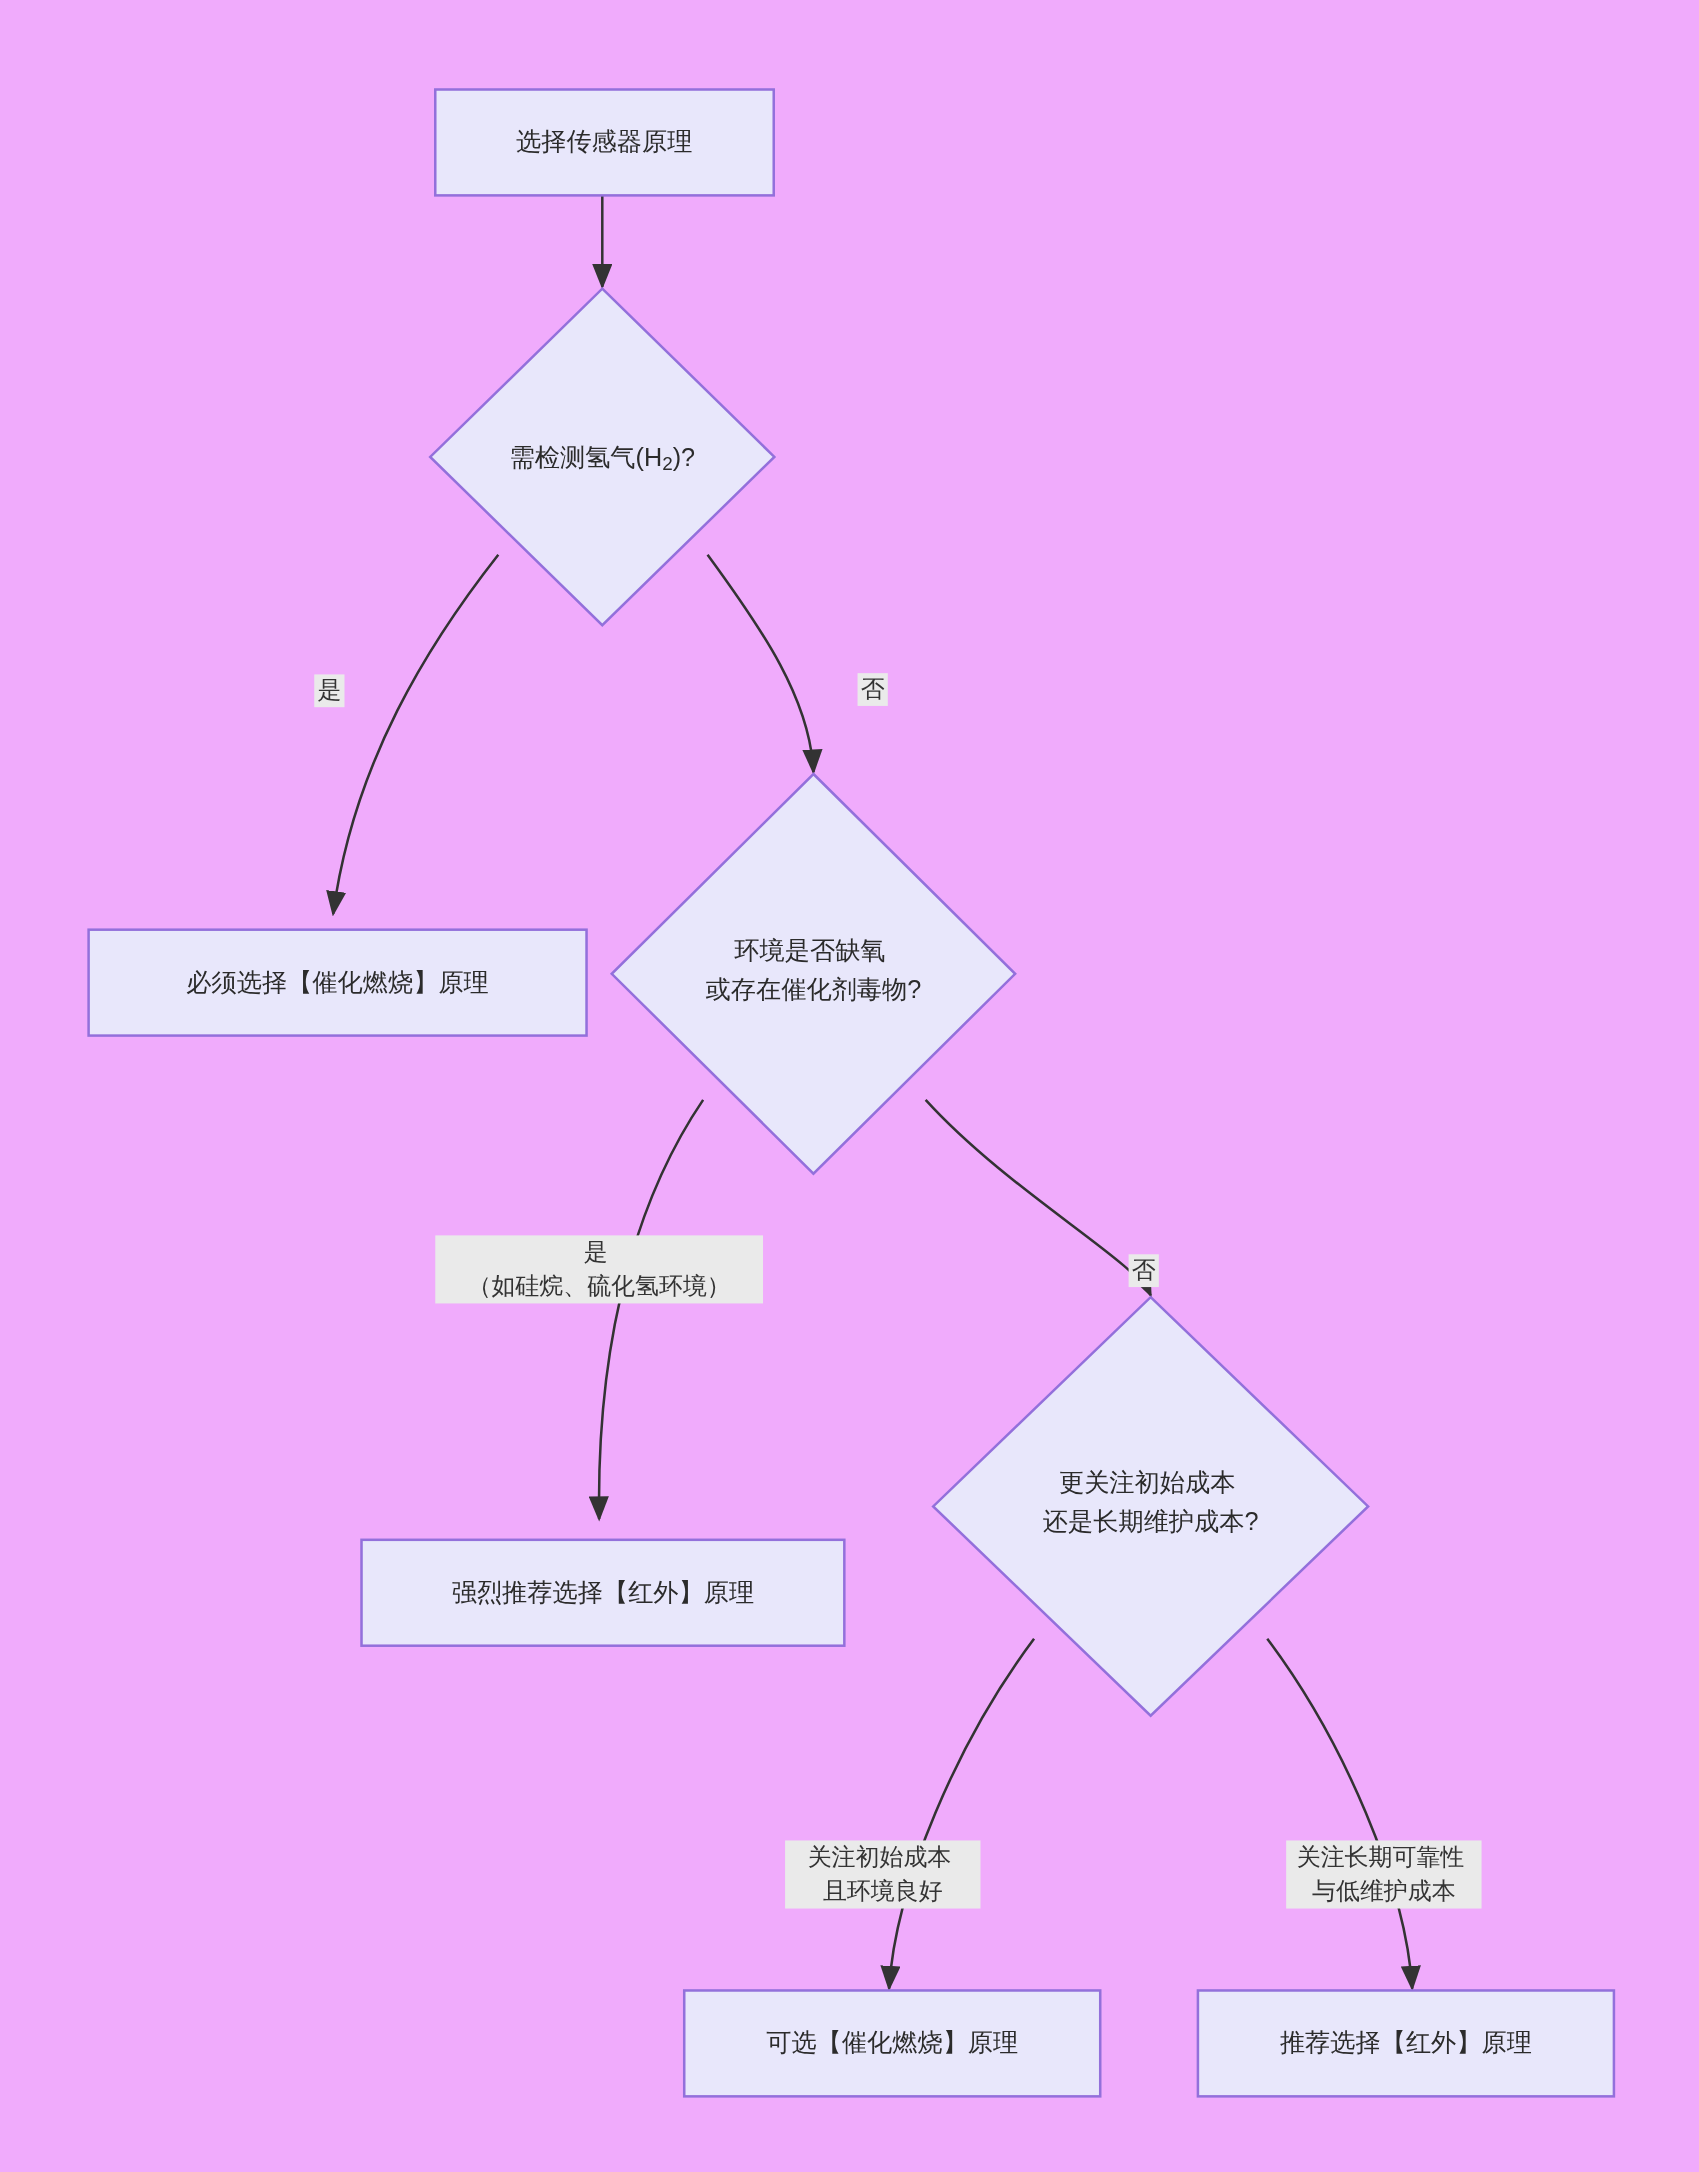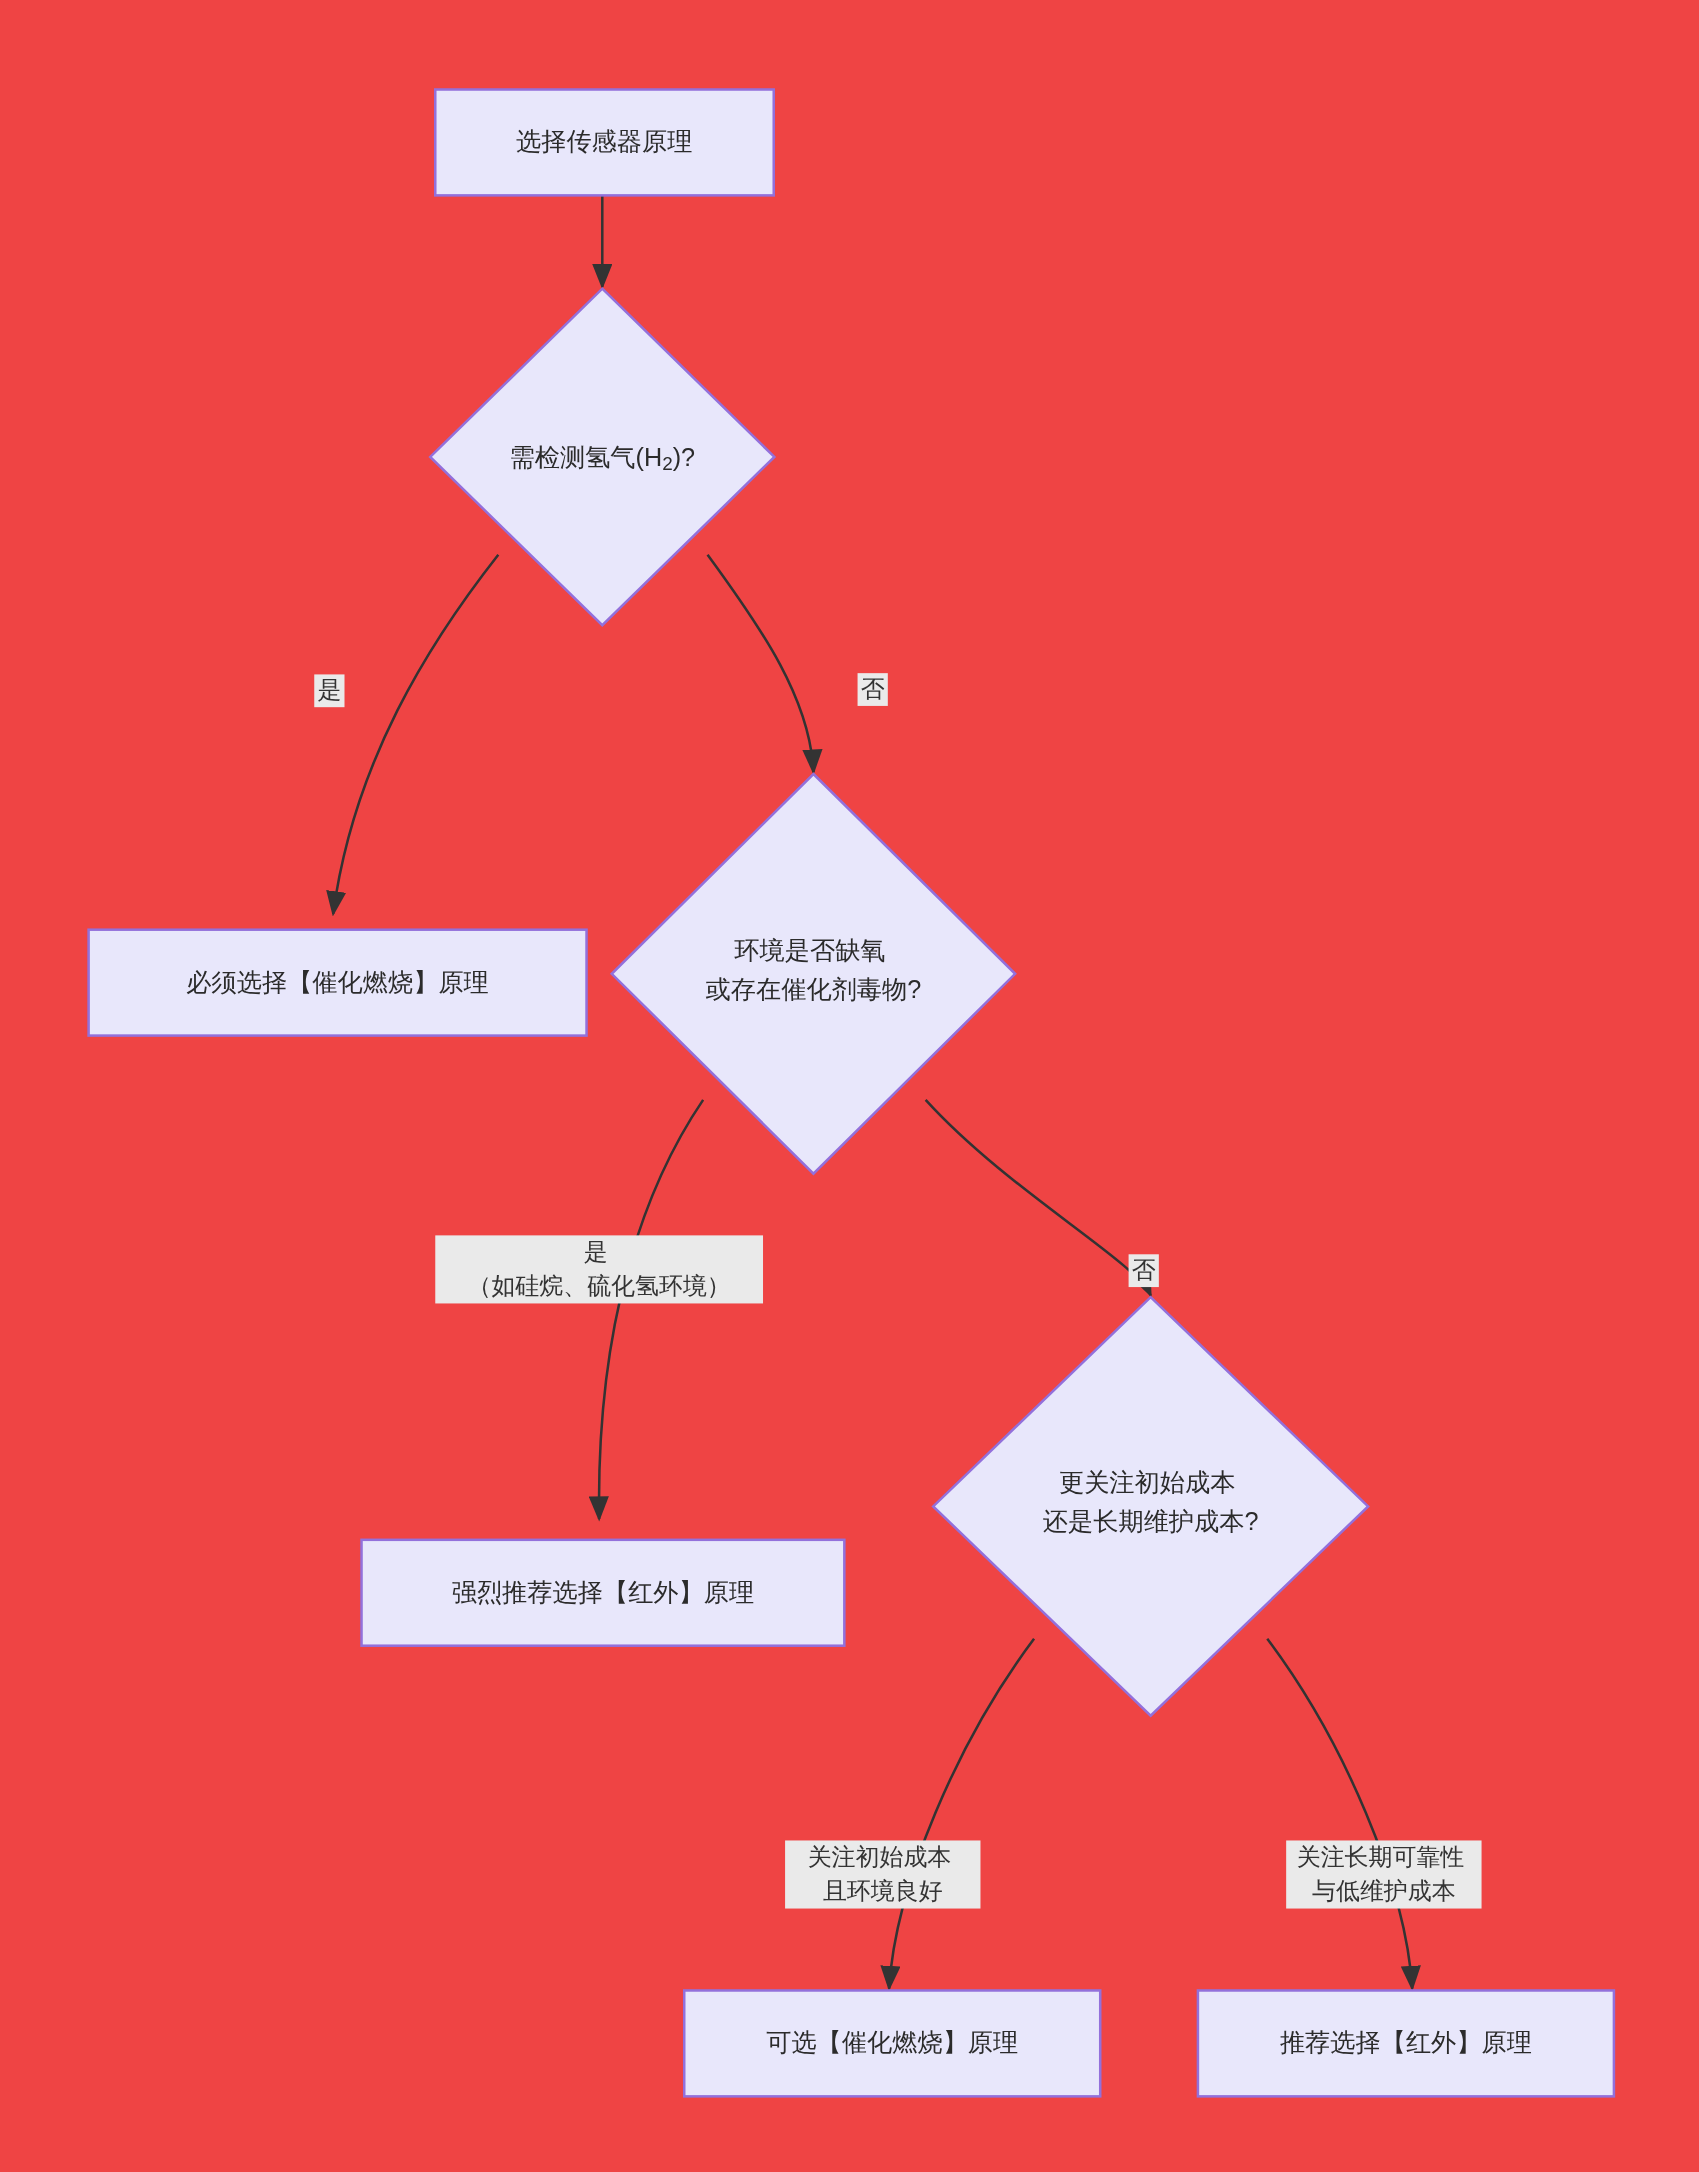--- a/index.html
+++ b/index.html
@@ -4,21 +4,21 @@
 <style>
   html, body {
     margin: 0;
     padding: 0;
     background: #ffffff;
   }
   #canvas-wrap {
     position: relative;
     width: 1700px;
     height: 2172px;
-    background: #ef4444;
+    background: #f0abfc;
     overflow: hidden;
   }
   svg#flowchart {
     display: block;
     width: 1700px;
     height: 2172px;
     font-family: "Liberation Sans", "DejaVu Sans", sans-serif;
   }
   .node-shape {
     fill: #e8e7fb;

